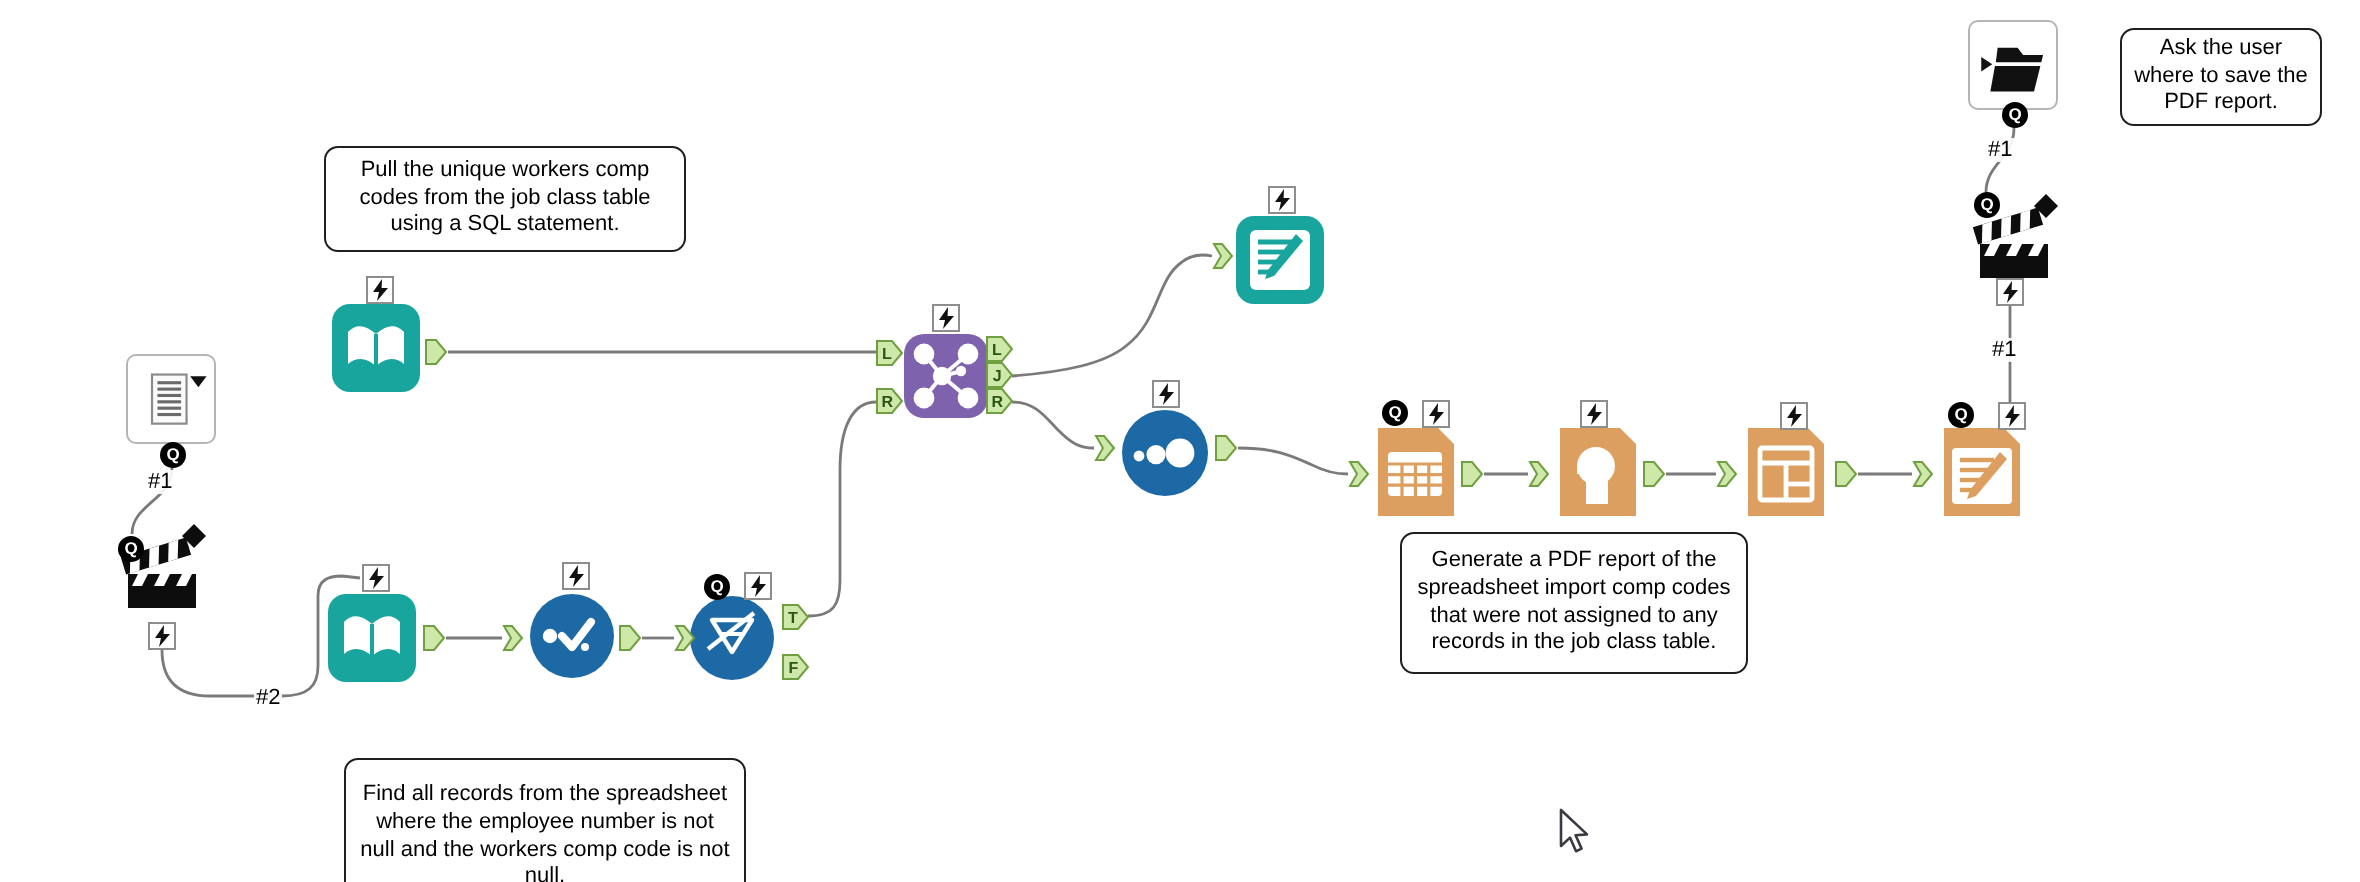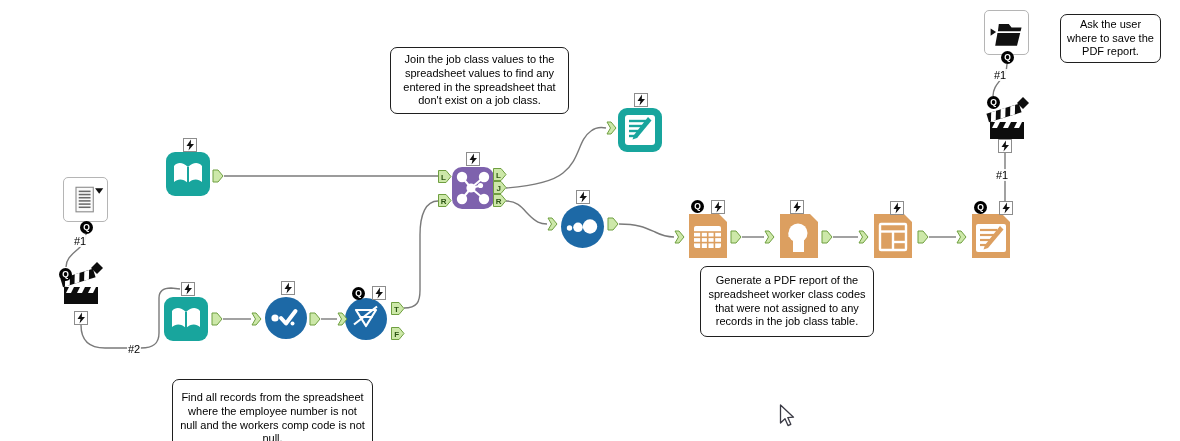--- a/index.html
+++ b/index.html
@@ -70,23 +70,23 @@
     <path d="M1007,64 C1007,79 993,82 993,96"></path>
 
     <path d="M1005,153 L1005,201"></path>
   </svg>
 
   <div class="clabel" style="left:73px; top:235px;">#1</div>
   <div class="clabel" style="left:127px; top:343px;">#2</div>
   <div class="clabel" style="left:993px; top:69px;">#1</div>
   <div class="clabel" style="left:995px; top:169px;">#1</div>
 
-  <div class="comment" style="left:390px; top:47px; width:179px; height:67px;">Join the job class values to the spreadsheet values to find any entered in the spreadsheet that don't exist on a job class.</div>
+  <div class="comment" style="left:162px; top:73px; width:181px; height:53px;">Pull the unique workers comp codes from the job class table using a SQL statement.</div>
   <div class="comment" style="left:1060px; top:14px; width:101px; height:49px;">Ask the user where to save the PDF report.</div>
-  <div class="comment" style="left:700px; top:266px; width:174px; height:71px;">Generate a PDF report of the spreadsheet worker class codes that were not assigned to any records in the job class table.</div>
+  <div class="comment" style="left:700px; top:266px; width:174px; height:71px;">Generate a PDF report of the spreadsheet import comp codes that were not assigned to any records in the job class table.</div>
   <div class="comment" style="left:172px; top:379px; width:201px; height:79px;">Find all records from the spreadsheet where the employee number is not null and the workers comp code is not null.</div>
 
   <div class="iconbox" style="left:63px; top:177px;">
     <svg width="40" height="40" viewBox="0 0 44 44">
       <rect x="11" y="8" width="19" height="27" fill="#fafafa" stroke="#8a8a8a" stroke-width="1.2"></rect>
       <g stroke="#6a6a6a" stroke-width="1.7">
         <line x1="14" y1="12.5" x2="27" y2="12.5"></line>
           <line x1="14" y1="16" x2="27" y2="16"></line>
         <line x1="14" y1="19.5" x2="27" y2="19.5"></line>
           <line x1="14" y1="23" x2="27" y2="23"></line>

